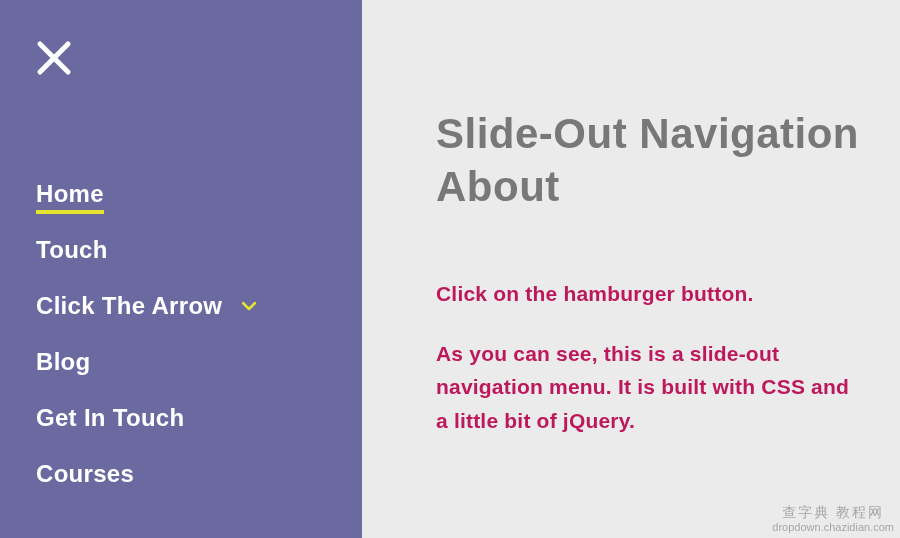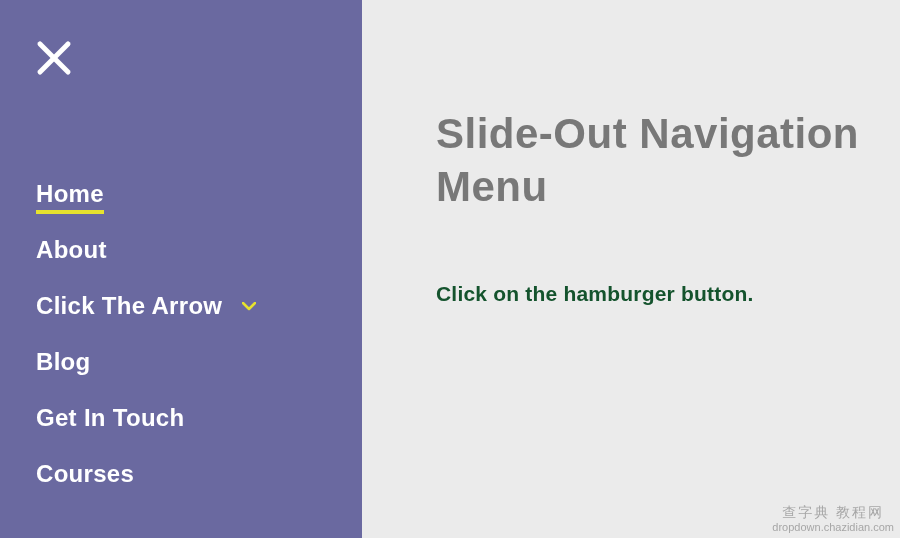--- a/index.html
+++ b/index.html
@@ -68,21 +68,21 @@
   }
   .title {
     color: #787878;
     font-size: 42px;
     font-weight: 700;
     line-height: 1.25;
     letter-spacing: 0.5px;
     margin-bottom: 64px;
   }
   .para {
-    color: #14532d;
+    color: #be185d;
     font-size: 21px;
     font-weight: 600;
     line-height: 1.6;
     letter-spacing: 0.2px;
     margin-bottom: 26px;
   }
   .watermark {
     position: absolute;
     right: 6px;
     bottom: 4px;
@@ -103,21 +103,21 @@
     <svg width="36" height="36" viewBox="0 0 36 36">
       <line x1="4" y1="4" x2="32" y2="32" stroke="#ffffff" stroke-width="5" stroke-linecap="round"></line>
       <line x1="32" y1="4" x2="4" y2="32" stroke="#ffffff" stroke-width="5" stroke-linecap="round"></line>
     </svg>
   </div>
   <ul class="nav-list">
     <li class="nav-item active">
       <span class="nav-label">Home</span>
     </li>
     <li class="nav-item">
-      <span class="nav-label">About</span>
+      <span class="nav-label">Touch</span>
     </li>
     <li class="nav-item">
       <span class="nav-label">Click The Arrow</span>
       <span class="chevron">
         <svg width="14" height="9" viewBox="0 0 14 9">
           <polyline points="1,1 7,7 13,1" fill="none" stroke="#e6e22e" stroke-width="2.5" stroke-linecap="round" stroke-linejoin="round"></polyline>
         </svg>
       </span>
     </li>
     <li class="nav-item">
@@ -126,20 +126,21 @@
     <li class="nav-item">
       <span class="nav-label">Get In Touch</span>
     </li>
     <li class="nav-item">
       <span class="nav-label">Courses</span>
     </li>
   </ul>
 </nav>
 
 <main class="main">
-  <h1 class="title">Slide-Out Navigation Menu</h1>
+  <h1 class="title">Slide-Out Navigation About</h1>
   <p class="para">Click on the hamburger button.</p>
+  <p class="para">As you can see, this is a slide-out navigation menu. It is built with CSS and a little bit of jQuery.</p>
 </main>
 
 <div class="watermark">
   <div class="line1">查字典 教程网</div>
   <div class="line2">dropdown.chazidian.com</div>
 </div>
 
 </body></html>

